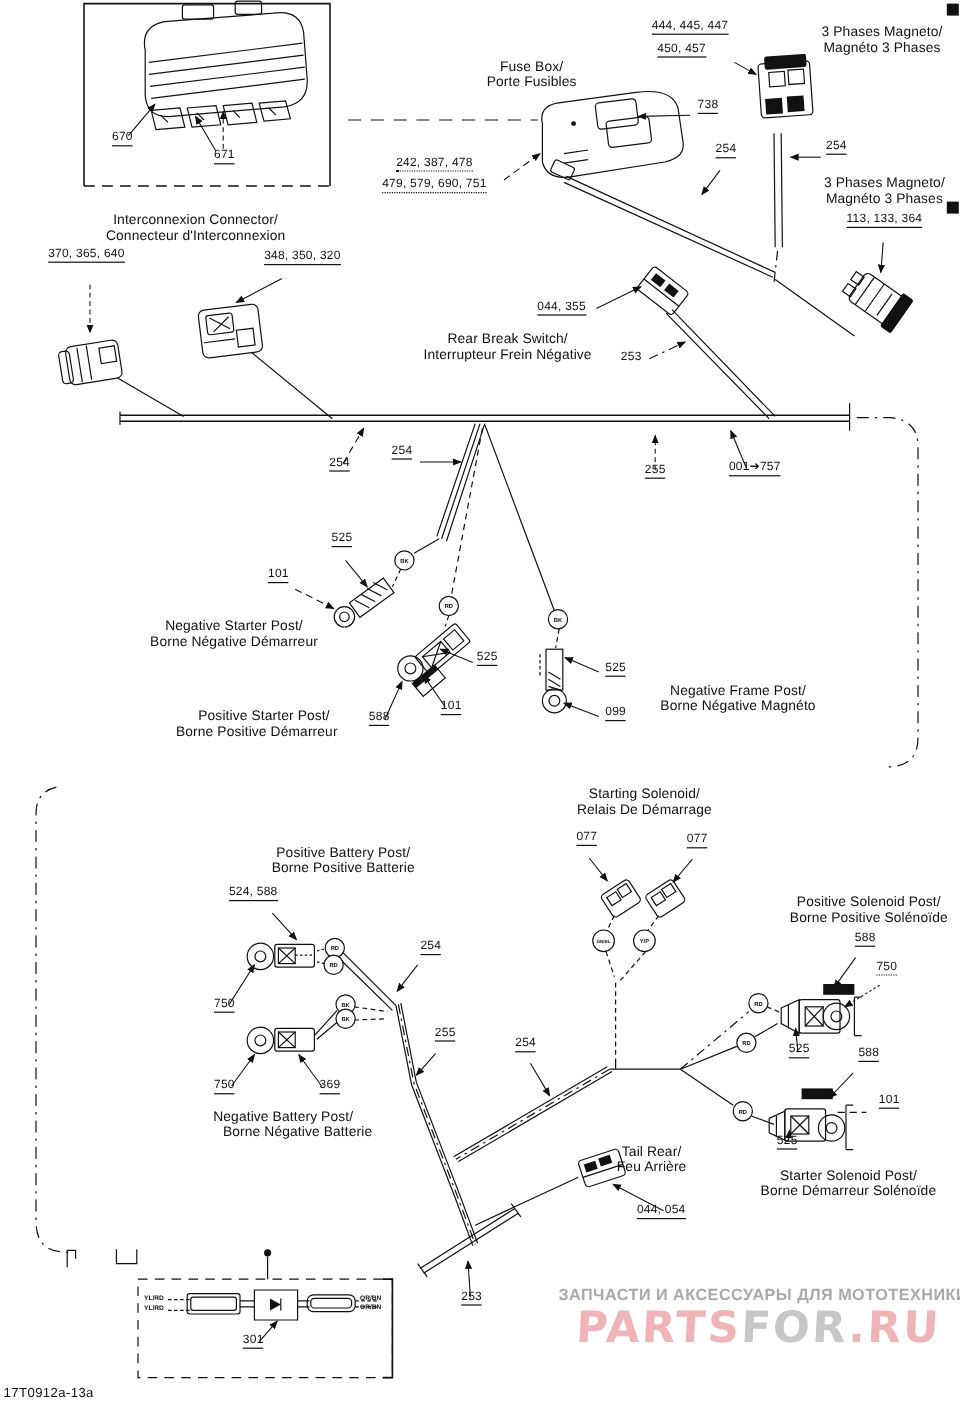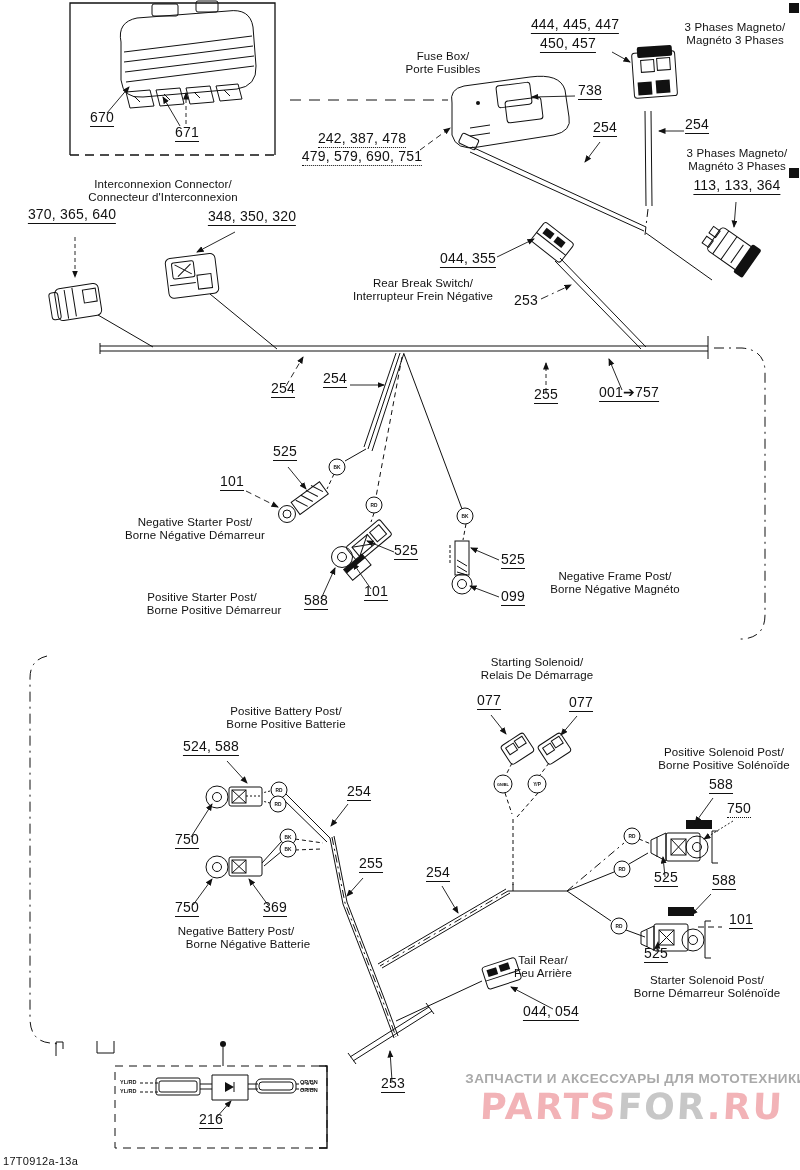--- a/index.html
+++ b/index.html
@@ -1,20 +1,20 @@
 <!DOCTYPE html>
 <html><head>
 <meta charset="utf-8">
 <style>
   html,body{margin:0;padding:0;background:#fff;}
   .stage{position:relative;width:800px;height:1170px;background:#ffffff;overflow:hidden;
          font-family:"Liberation Sans",sans-serif;color:#111;}
   svg.draw{position:absolute;left:0;top:0;}
   .lbl{position:absolute;white-space:nowrap;transform:translateX(-50%);line-height:1.05;}
-  .num{font-size:14px;letter-spacing:.2px;}
+  .num{font-size:10px;letter-spacing:.2px;}
   .u{border-bottom:1.6px solid #111;padding-bottom:1px;}
   .ud{border-bottom:1.6px dotted #111;padding-bottom:1px;}
   .name{font-size:11.5px;letter-spacing:.1px;}
   .tiny{position:absolute;font-size:5.5px;font-weight:bold;line-height:1;transform:none;white-space:nowrap;}
   .code{position:absolute;left:3px;top:1155px;font-size:11px;letter-spacing:.3px;transform:none;}
   .wm-tag{position:absolute;left:636px;top:1071px;transform:translateX(-50%);
           font-size:13.5px;font-weight:bold;color:#a9a9a9;letter-spacing:.4px;white-space:nowrap;}
   .wm-brand{position:absolute;left:632px;top:1086px;transform:translateX(-50%);
             font-size:36px;font-weight:bold;letter-spacing:2px;white-space:nowrap;
             font-family:"DejaVu Sans",sans-serif;transform:translateX(-50%) skewX(-3deg);}
@@ -400,21 +400,21 @@
 <div class="lbl num" style="left:283px;top:381px"><span class="u">254</span></div>
 <div class="lbl num" style="left:335px;top:371px"><span class="u">254</span></div>
 <div class="lbl num" style="left:546px;top:387px"><span class="u">255</span></div>
 <div class="lbl num" style="left:629px;top:385px"><span class="u">001➔757</span></div>
 
 <div class="lbl num" style="left:285px;top:444px"><span class="u">525</span></div>
 <div class="lbl num" style="left:232px;top:474px"><span class="u">101</span></div>
 <div class="lbl name" style="left:195px;top:516px">Negative Starter Post/</div>
 <div class="lbl name" style="left:195px;top:529px">Borne Négative Démarreur</div>
 
-<div class="lbl name" style="left:202px;top:591px">Positive Starter Post/</div>
+<div class="lbl name" style="left:220px;top:591px">Positive Starter Post/</div>
 <div class="lbl name" style="left:214px;top:604px">Borne Positive Démarreur</div>
 <div class="lbl num" style="left:316px;top:593px"><span class="u">588</span></div>
 <div class="lbl num" style="left:376px;top:584px"><span class="u">101</span></div>
 <div class="lbl num" style="left:406px;top:543px"><span class="u">525</span></div>
 
 <div class="lbl num" style="left:513px;top:552px"><span class="u">525</span></div>
 <div class="lbl num" style="left:513px;top:589px"><span class="u">099</span></div>
 <div class="lbl name" style="left:615px;top:570px">Negative Frame Post/</div>
 <div class="lbl name" style="left:615px;top:583px">Borne Négative Magnéto</div>
 
@@ -446,21 +446,21 @@
 <div class="lbl num" style="left:656px;top:946px"><span class="u">525</span></div>
 <div class="lbl name" style="left:707px;top:974px">Starter Solenoid Post/</div>
 <div class="lbl name" style="left:707px;top:987px">Borne Démarreur Solénoïde</div>
 
 <div class="lbl num" style="left:438px;top:865px"><span class="u">254</span></div>
 <div class="lbl name" style="left:543px;top:954px">Tail Rear/</div>
 <div class="lbl name" style="left:543px;top:967px">Feu Arrière</div>
 <div class="lbl num" style="left:551px;top:1004px"><span class="u">044, 054</span></div>
 <div class="lbl num" style="left:393px;top:1076px"><span class="u">253</span></div>
 
-<div class="lbl num" style="left:211px;top:1112px"><span class="u">216</span></div>
+<div class="lbl num" style="left:211px;top:1112px"><span class="u">301</span></div>
 <div class="tiny" style="left:120px;top:1080px">YL/RD</div>
 <div class="tiny" style="left:120px;top:1089px">YL/RD</div>
 <div class="tiny" style="left:300px;top:1080px">OR/BN</div>
 <div class="tiny" style="left:300px;top:1088px">OR/BN</div>
 
 <div class="wm-tag">ЗАПЧАСТИ И АКСЕССУАРЫ ДЛЯ МОТОТЕХНИКИ</div>
 <div class="wm-brand"><span class="wm-pink">PARTS</span><span class="wm-gray">FOR</span><span class="wm-pink">.RU</span></div>
 
 <div class="code">17T0912a-13a</div>
 

